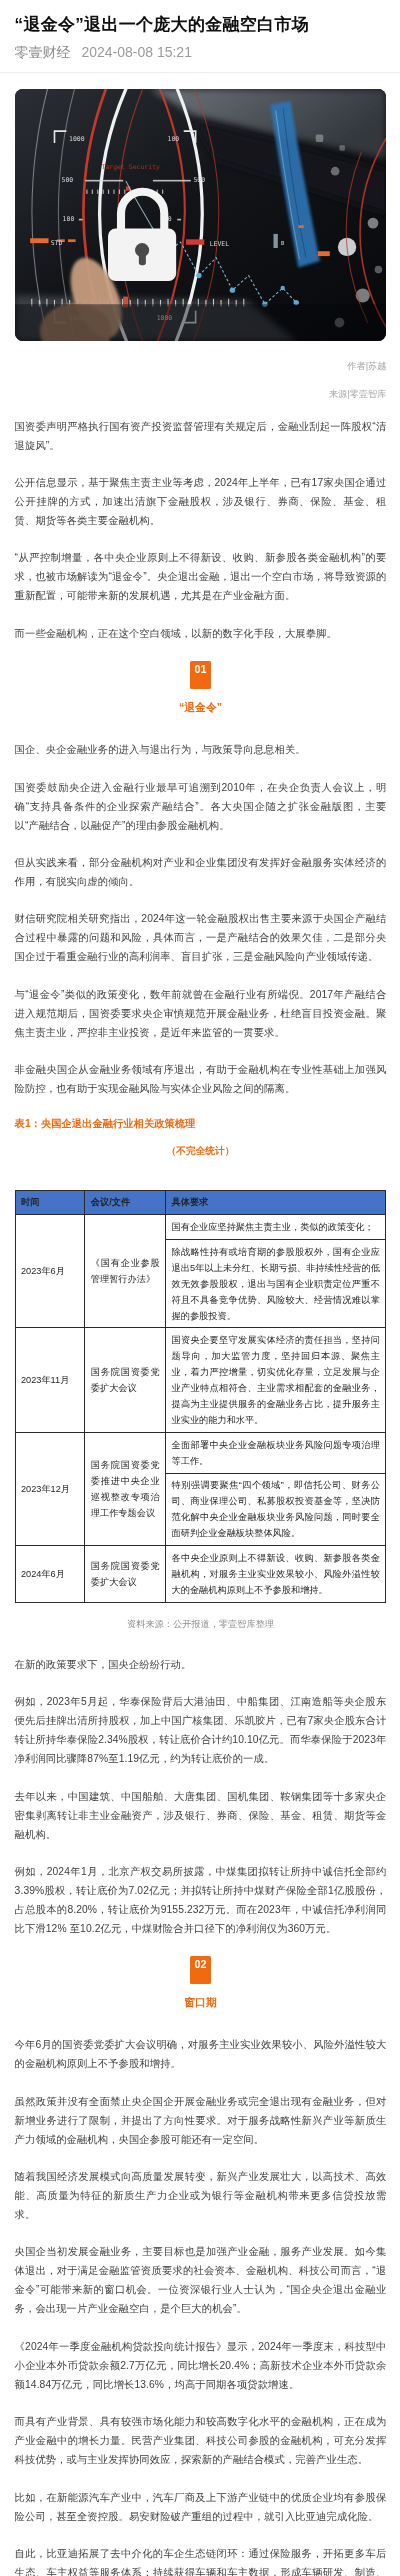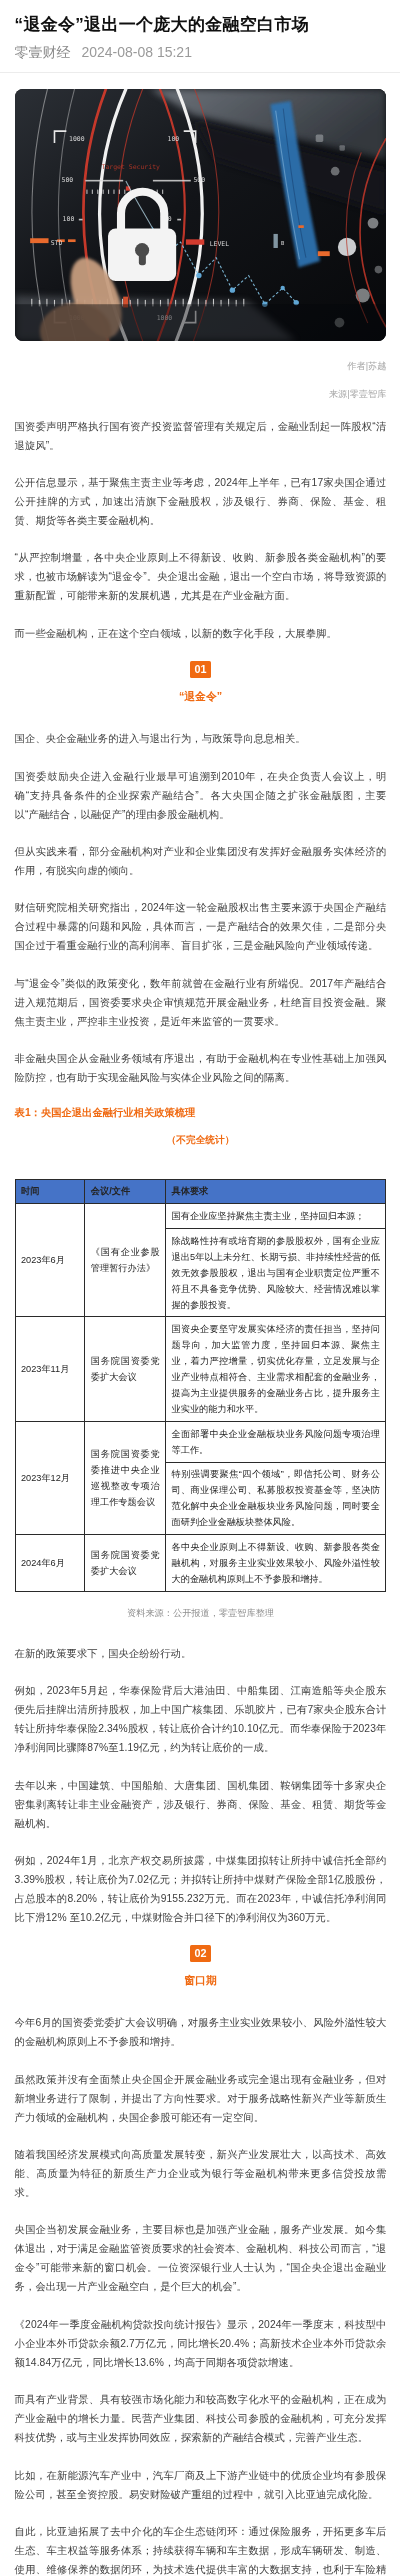--- a/index.html
+++ b/index.html
@@ -10,21 +10,21 @@
   .byline .acct{color:#8a8a8a;}
   .divider{height:0;border-bottom:0.5px solid #ececec;margin-top:10.3px;}
   .hero{margin-top:16px;border-radius:8px;overflow:hidden;line-height:0;background:#0c0e11;}
   .hero svg{display:block;}
   .credit{font-size:9.2px;line-height:13px;color:#a5a5a5;text-align:right;}
   .credit.author{margin-top:18.4px;}
   .credit.source{margin-top:15px;}
   .content p{font-size:10.3px;line-height:19px;margin:0 0 18.4px;color:#3d3d3d;text-align:justify;letter-spacing:0.1px;}
   .content{margin-top:16px;}
   .sec-head{text-align:center;margin:2.2px 0 0;}
-  .sec-badge{display:inline-block;min-width:19.5px;height:17px;padding:0 1.1px;background:#f06a12;color:#ffffff;
+  .sec-badge{display:inline-block;min-width:19.5px;height:28px;padding:0 1.1px;background:#f06a12;color:#ffffff;
              font-weight:bold;font-size:10.8px;line-height:17px;text-align:center;border-radius:1.6px;margin-bottom:12px;}
   .sec-title{margin:0 0 25px;text-align:center;color:#f06a12;font-size:10.8px;font-weight:bold;}
   .tbl-title{color:#f06a12;font-size:10.3px;font-weight:bold;text-align:left;margin:3.2px 0 14px;}
   .tbl-sub{color:#f06a12;font-size:9.7px;font-weight:bold;text-align:center;margin:0 0 32px;}
   table.policy{width:100%;border-collapse:collapse;border:1.1px solid #1d1d1d;padding-left:20px;}
   table.policy th{background:#4573c7;color:#ffffff;font-weight:bold;text-align:left;}
   table.policy th,table.policy td{border:0.8px solid #2a2a2a;padding:3.8px 5.4px;font-size:9.2px;line-height:16px;vertical-align:middle;color:#242424;text-align:justify;}
   td.c-time{width:58px;white-space:nowrap;}
   td.c-doc{width:69px;}
   .tbl-caption{color:#8f8f8f;font-size:9.2px;text-align:center;margin:15px 0 24px;}
@@ -245,21 +245,21 @@
       <tr>
         <th>时间</th>
         <th>会议/文件</th>
         <th>具体要求</th>
       </tr>
     </thead>
     <tbody>
       <tr>
         <td class="c-time" rowspan="2">2023年6月</td>
         <td class="c-doc" rowspan="2">《国有企业参股管理暂行办法》</td>
-        <td>国有企业应坚持聚焦主责主业，坚持回归本源；</td>
+        <td>国有企业应坚持聚焦主责主业，类似的政策变化；</td>
       </tr>
       <tr>
         <td>除战略性持有或培育期的参股股权外，国有企业应退出5年以上未分红、长期亏损、非持续性经营的低效无效参股股权，退出与国有企业职责定位严重不符且不具备竞争优势、风险较大、经营情况难以掌握的参股投资。</td>
       </tr>
       <tr>
         <td class="c-time">2023年11月</td>
         <td class="c-doc">国务院国资委党委扩大会议</td>
         <td>国资央企要坚守发展实体经济的责任担当，坚持问题导向，加大监管力度，坚持回归本源、聚焦主业，着力严控增量，切实优化存量，立足发展与企业产业特点相符合、主业需求相配套的金融业务，提高为主业提供服务的金融业务占比，提升服务主业实业的能力和水平。</td>
       </tr>
       <tr>

